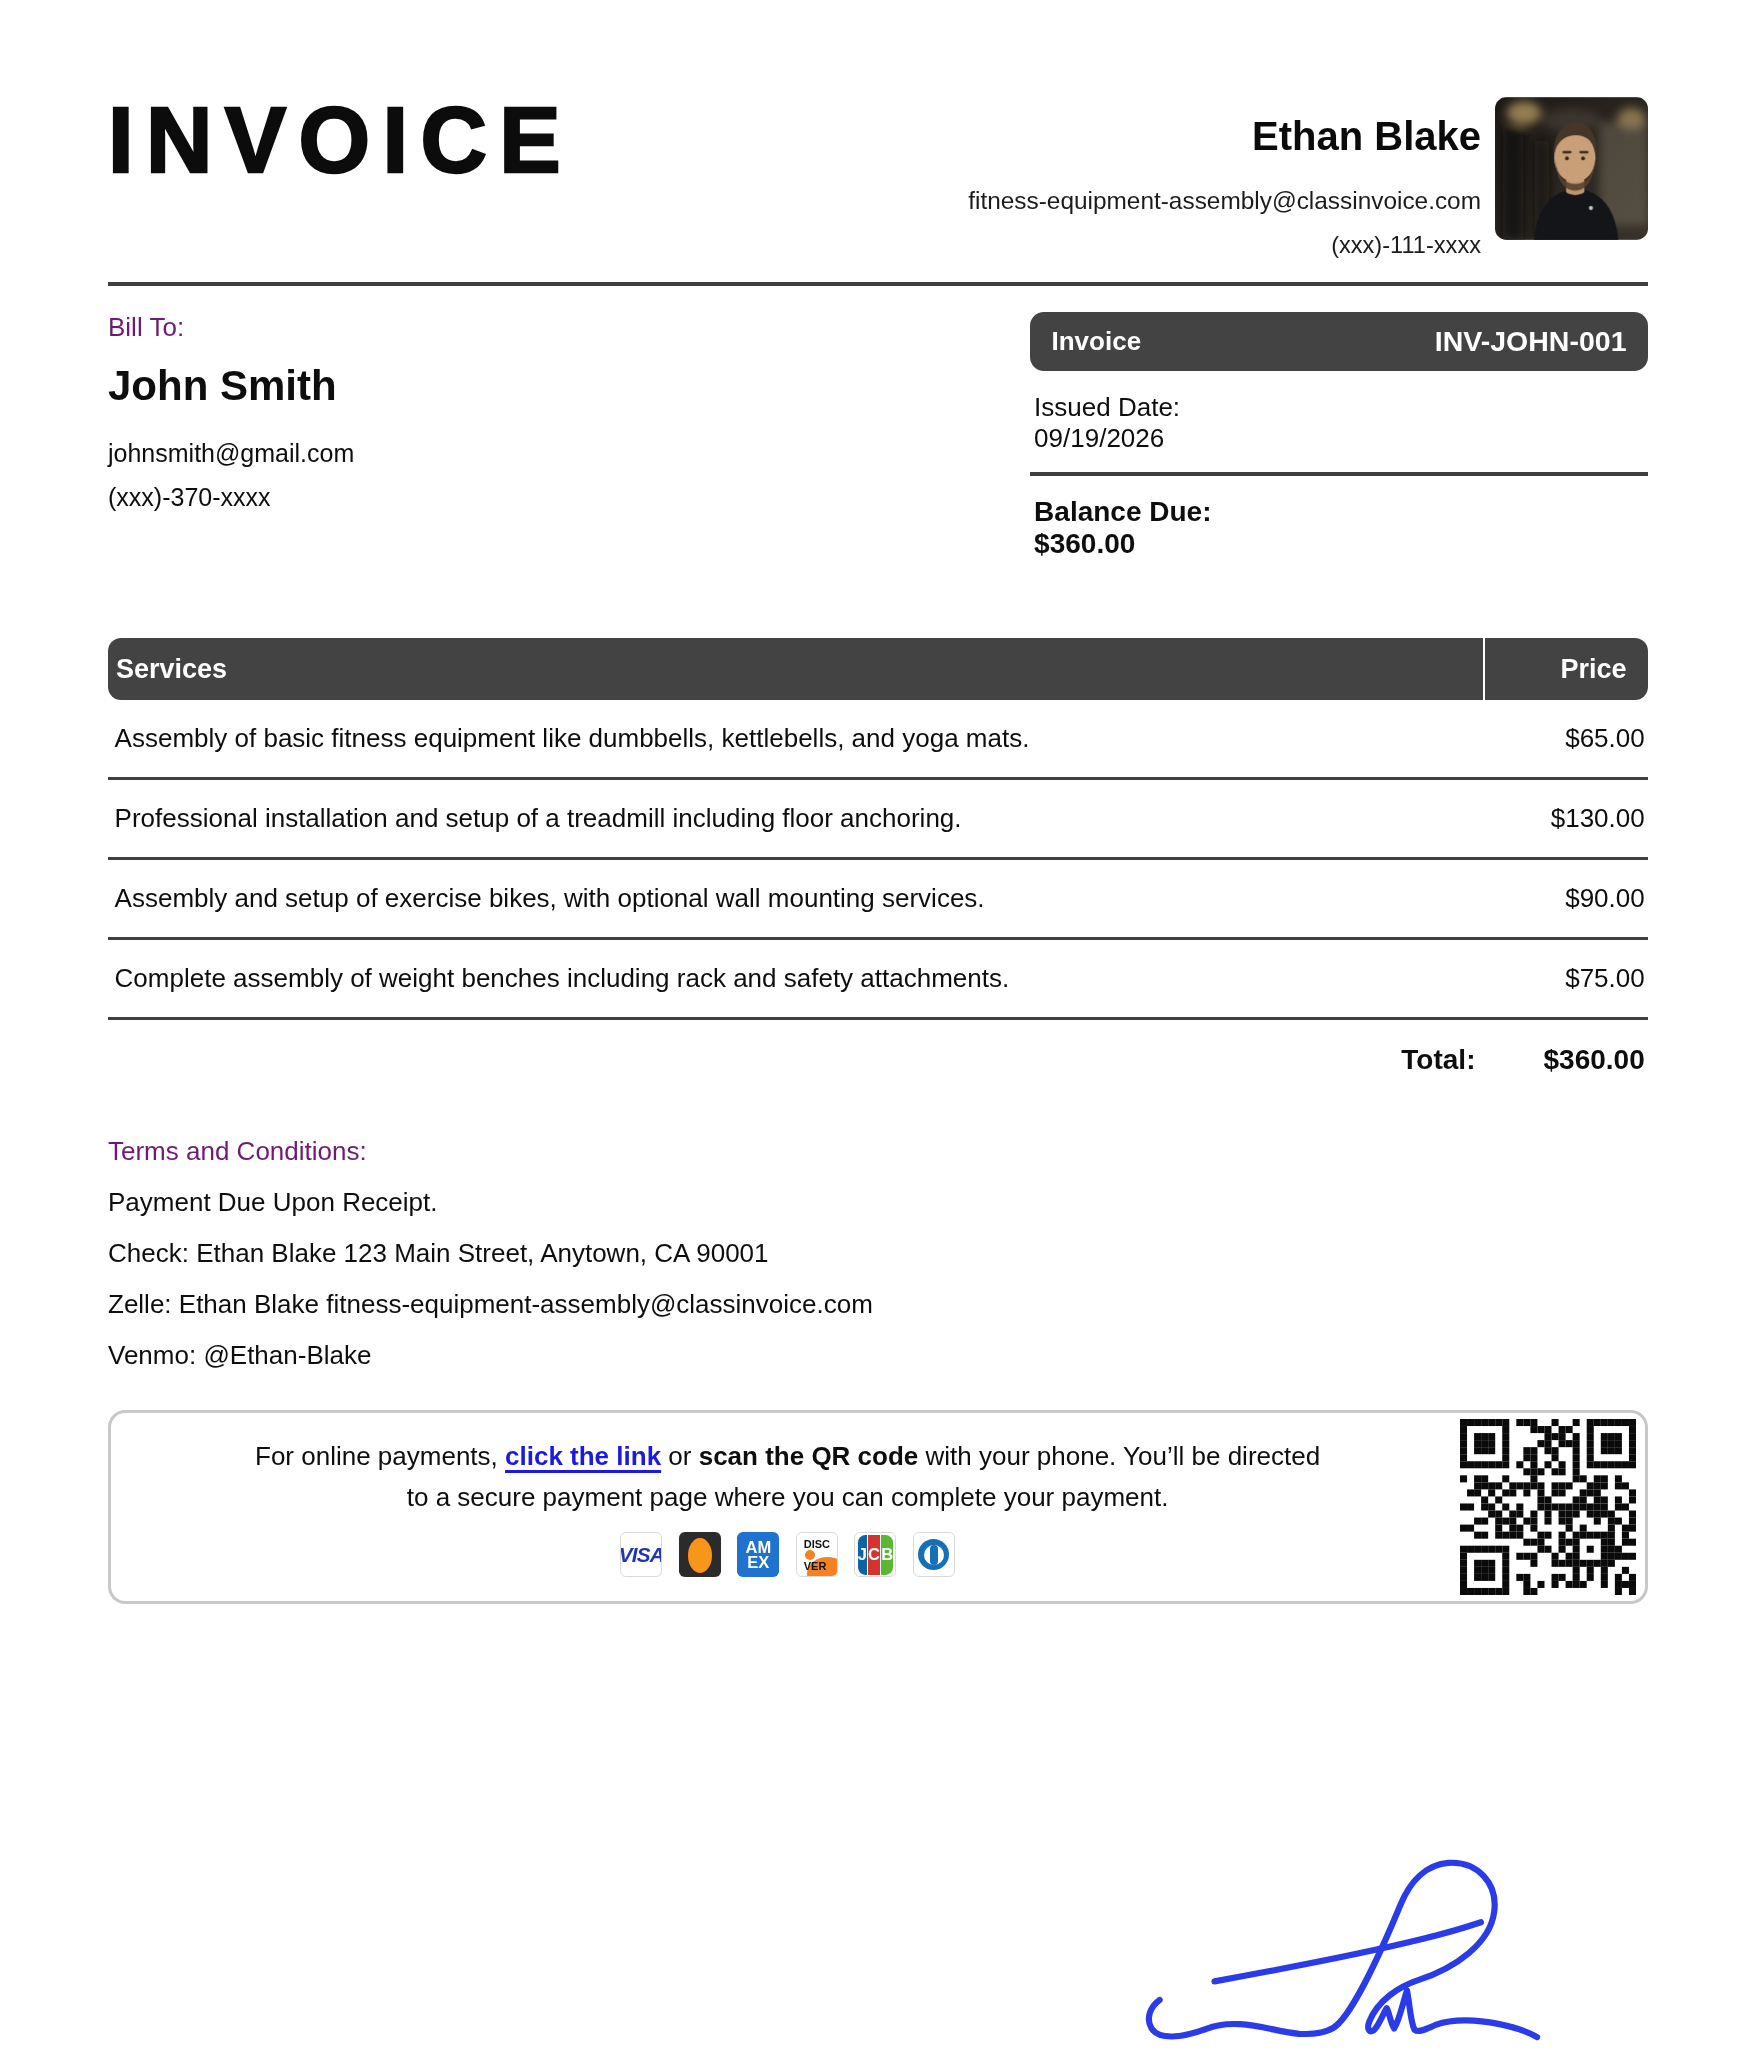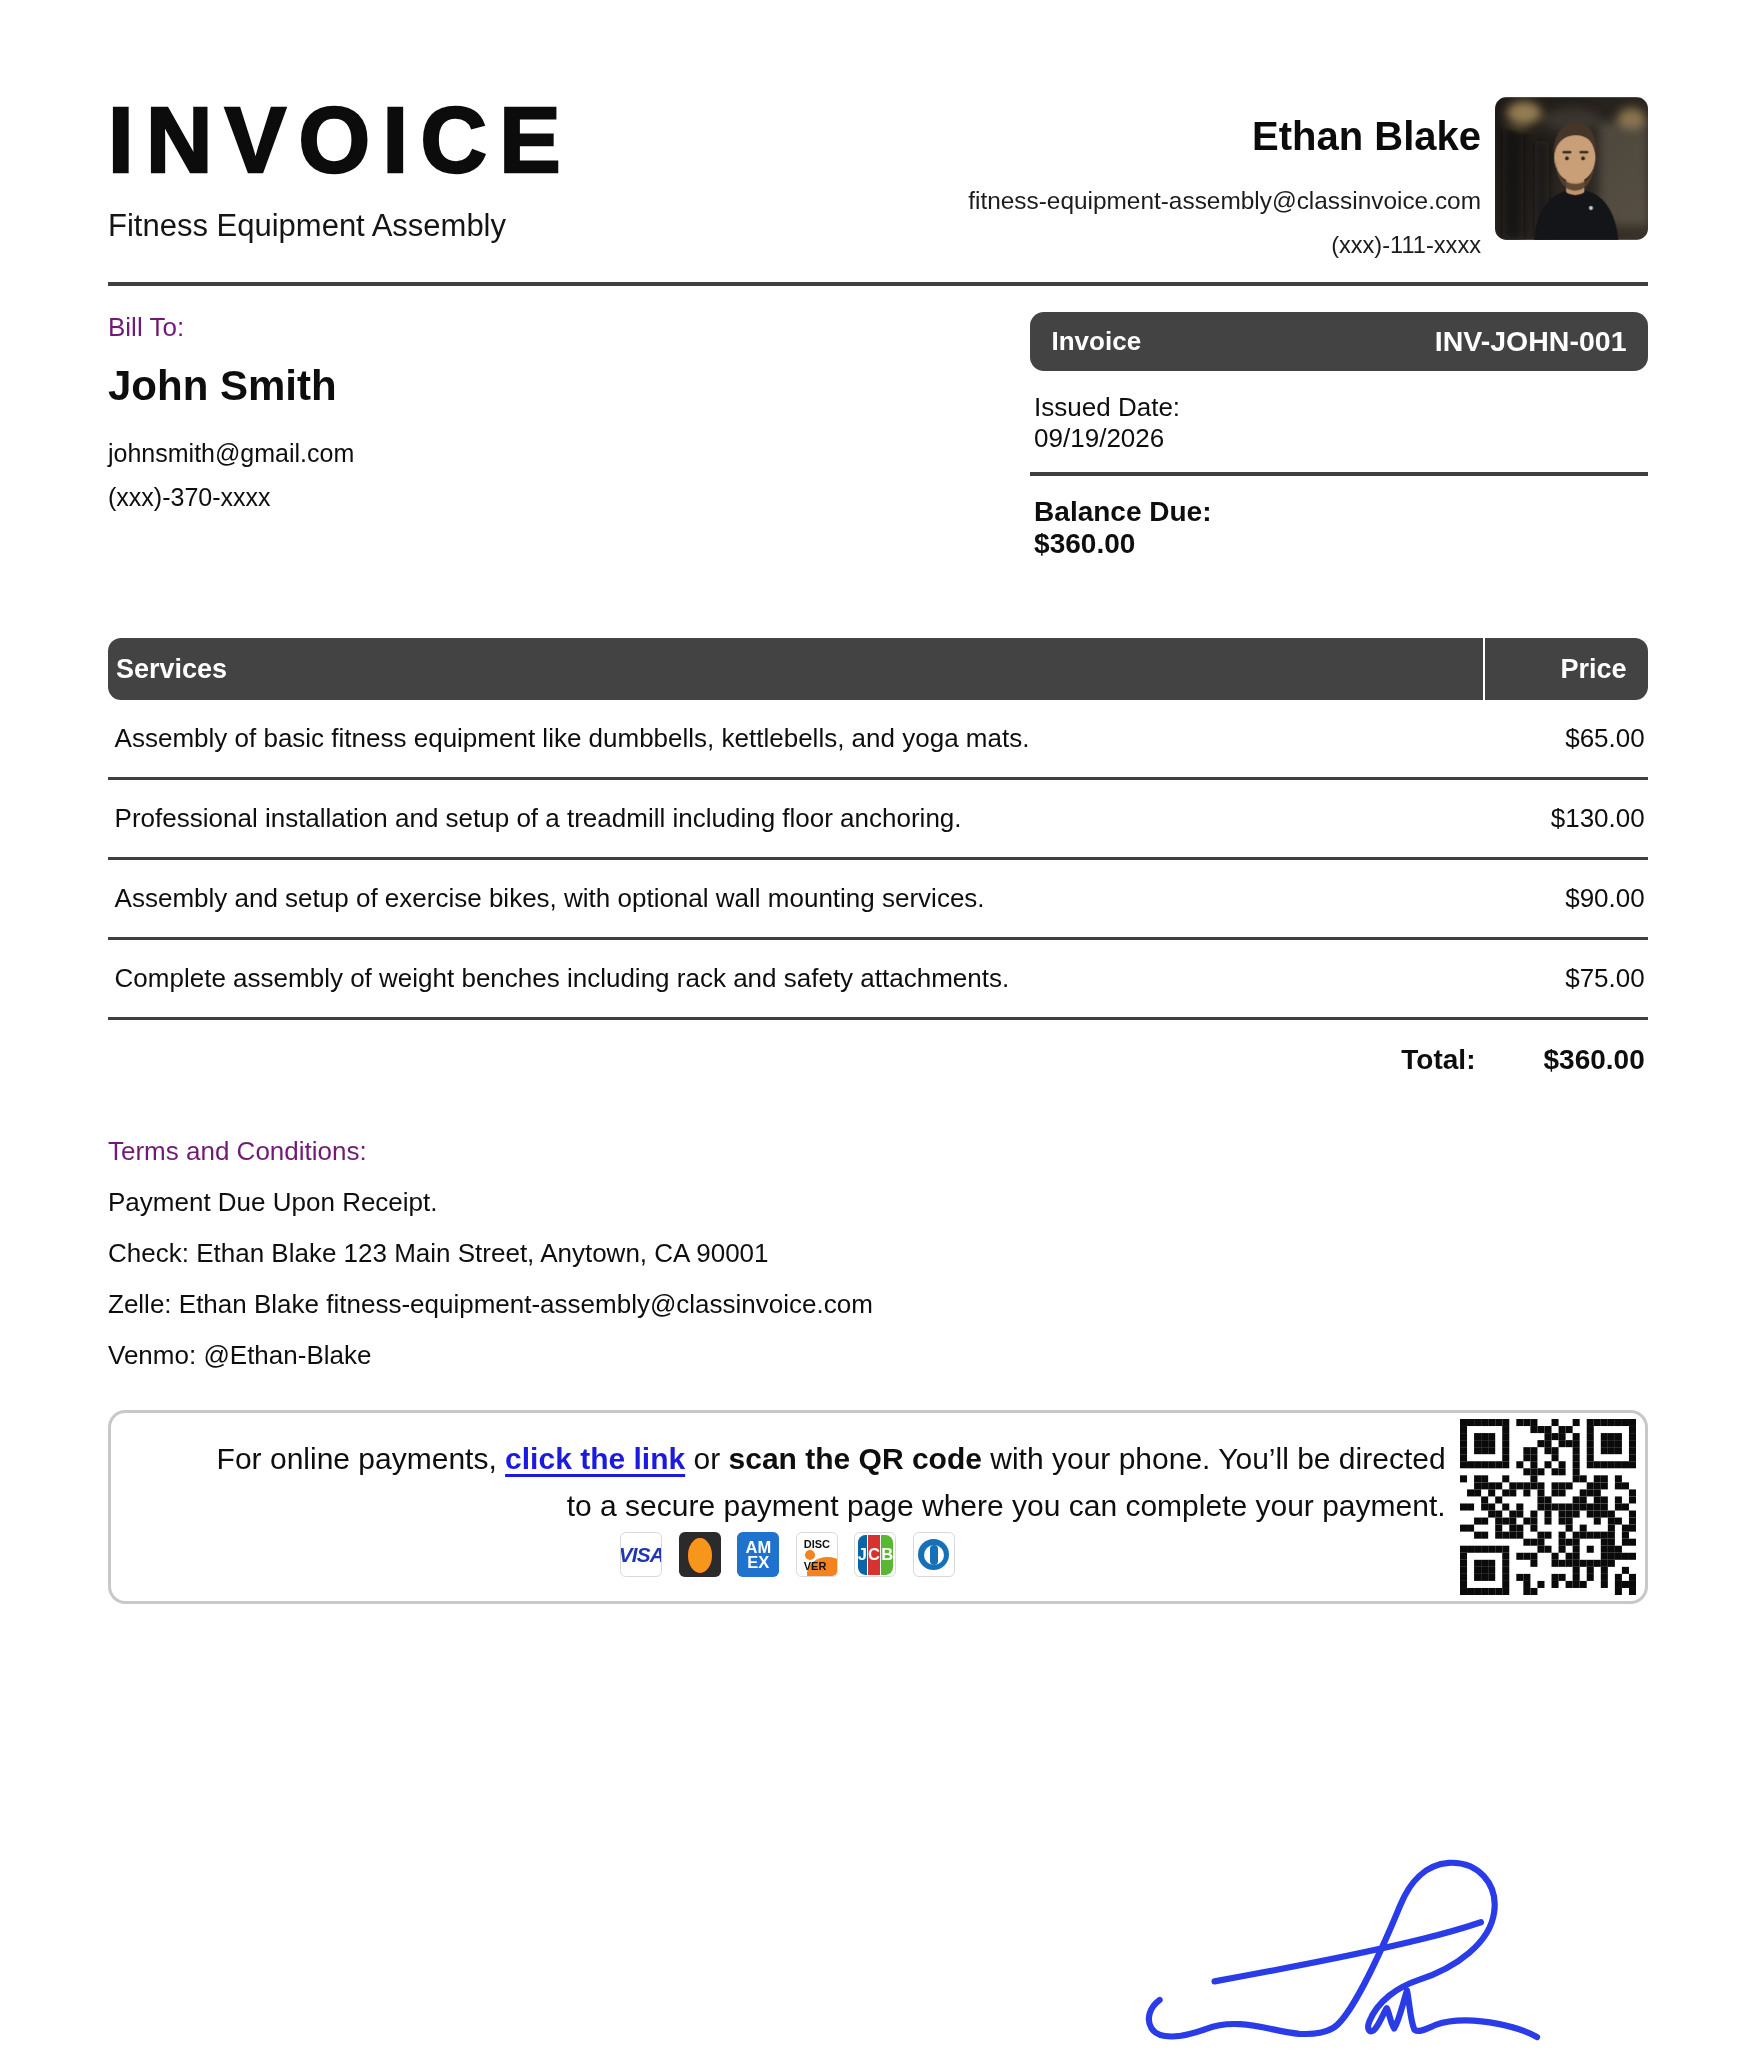--- a/index.html
+++ b/index.html
@@ -58,22 +58,22 @@
   .total-value { font-size:28px; font-weight:700; }
 
   
   .terms { margin-top:60px; }
   .terms-heading { font-size:26px; }
   .terms-line { font-size:26px; margin-top:20px; }
 
   
   .payment-box { margin-top:39px; border:3.7px solid #c8c8c8; border-radius:17.4px;
                  height:194px; position:relative; }
-  .payment-text { position:absolute; left:18.6px; top:23px; width:1316px; text-align:right;
-                  font-size:30px; line-height:1.55; }
+  .payment-text { position:absolute; left:18.6px; top:23px; width:1316px; text-align:center;
+                  font-size:26px; line-height:1.55; }
   .pay-link { color:#1b1bdf; font-weight:700; text-decoration:underline; text-decoration-thickness:2.9px;
               text-underline-offset:5px; cursor:pointer; }
   .pay-bold { font-weight:700; }
   .cards { position:absolute; left:18.6px; top:119px; width:1316px; display:flex;
            justify-content:center; align-items:center; gap:16.5px; }
   .card { width:42px; height:45px; border-radius:5.8px; position:relative; overflow:hidden;
           display:flex; align-items:center; justify-content:center; background:#fff; }
   .card.bordered { border:1.7px solid #d9d9d9; }
   .visa-text { color:#1f35b5; font-size:20.7px; font-weight:700; font-style:italic; letter-spacing:-0.8px; }
   .card-mc { background:#2b2b2b; }
@@ -105,21 +105,20 @@
 </style>
 </head>
 <body>
 
 <div class="page">
   <div class="content">
 
     <div class="header-row">
       <div>
         <div class="brand-title">INVOICE</div>
-        <div class="brand-subtitle">Fitness Equipment Assembly</div>
       </div>
       <div class="provider">
         <div class="provider-text">
           <div class="provider-name">Ethan Blake</div>
           <div class="provider-email">fitness-equipment-assembly@classinvoice.com</div>
           <div class="provider-phone">(xxx)-111-xxxx</div>
         </div>
         <div class="provider-photo">
           <svg viewBox="0 0 370 345">
             <defs>

